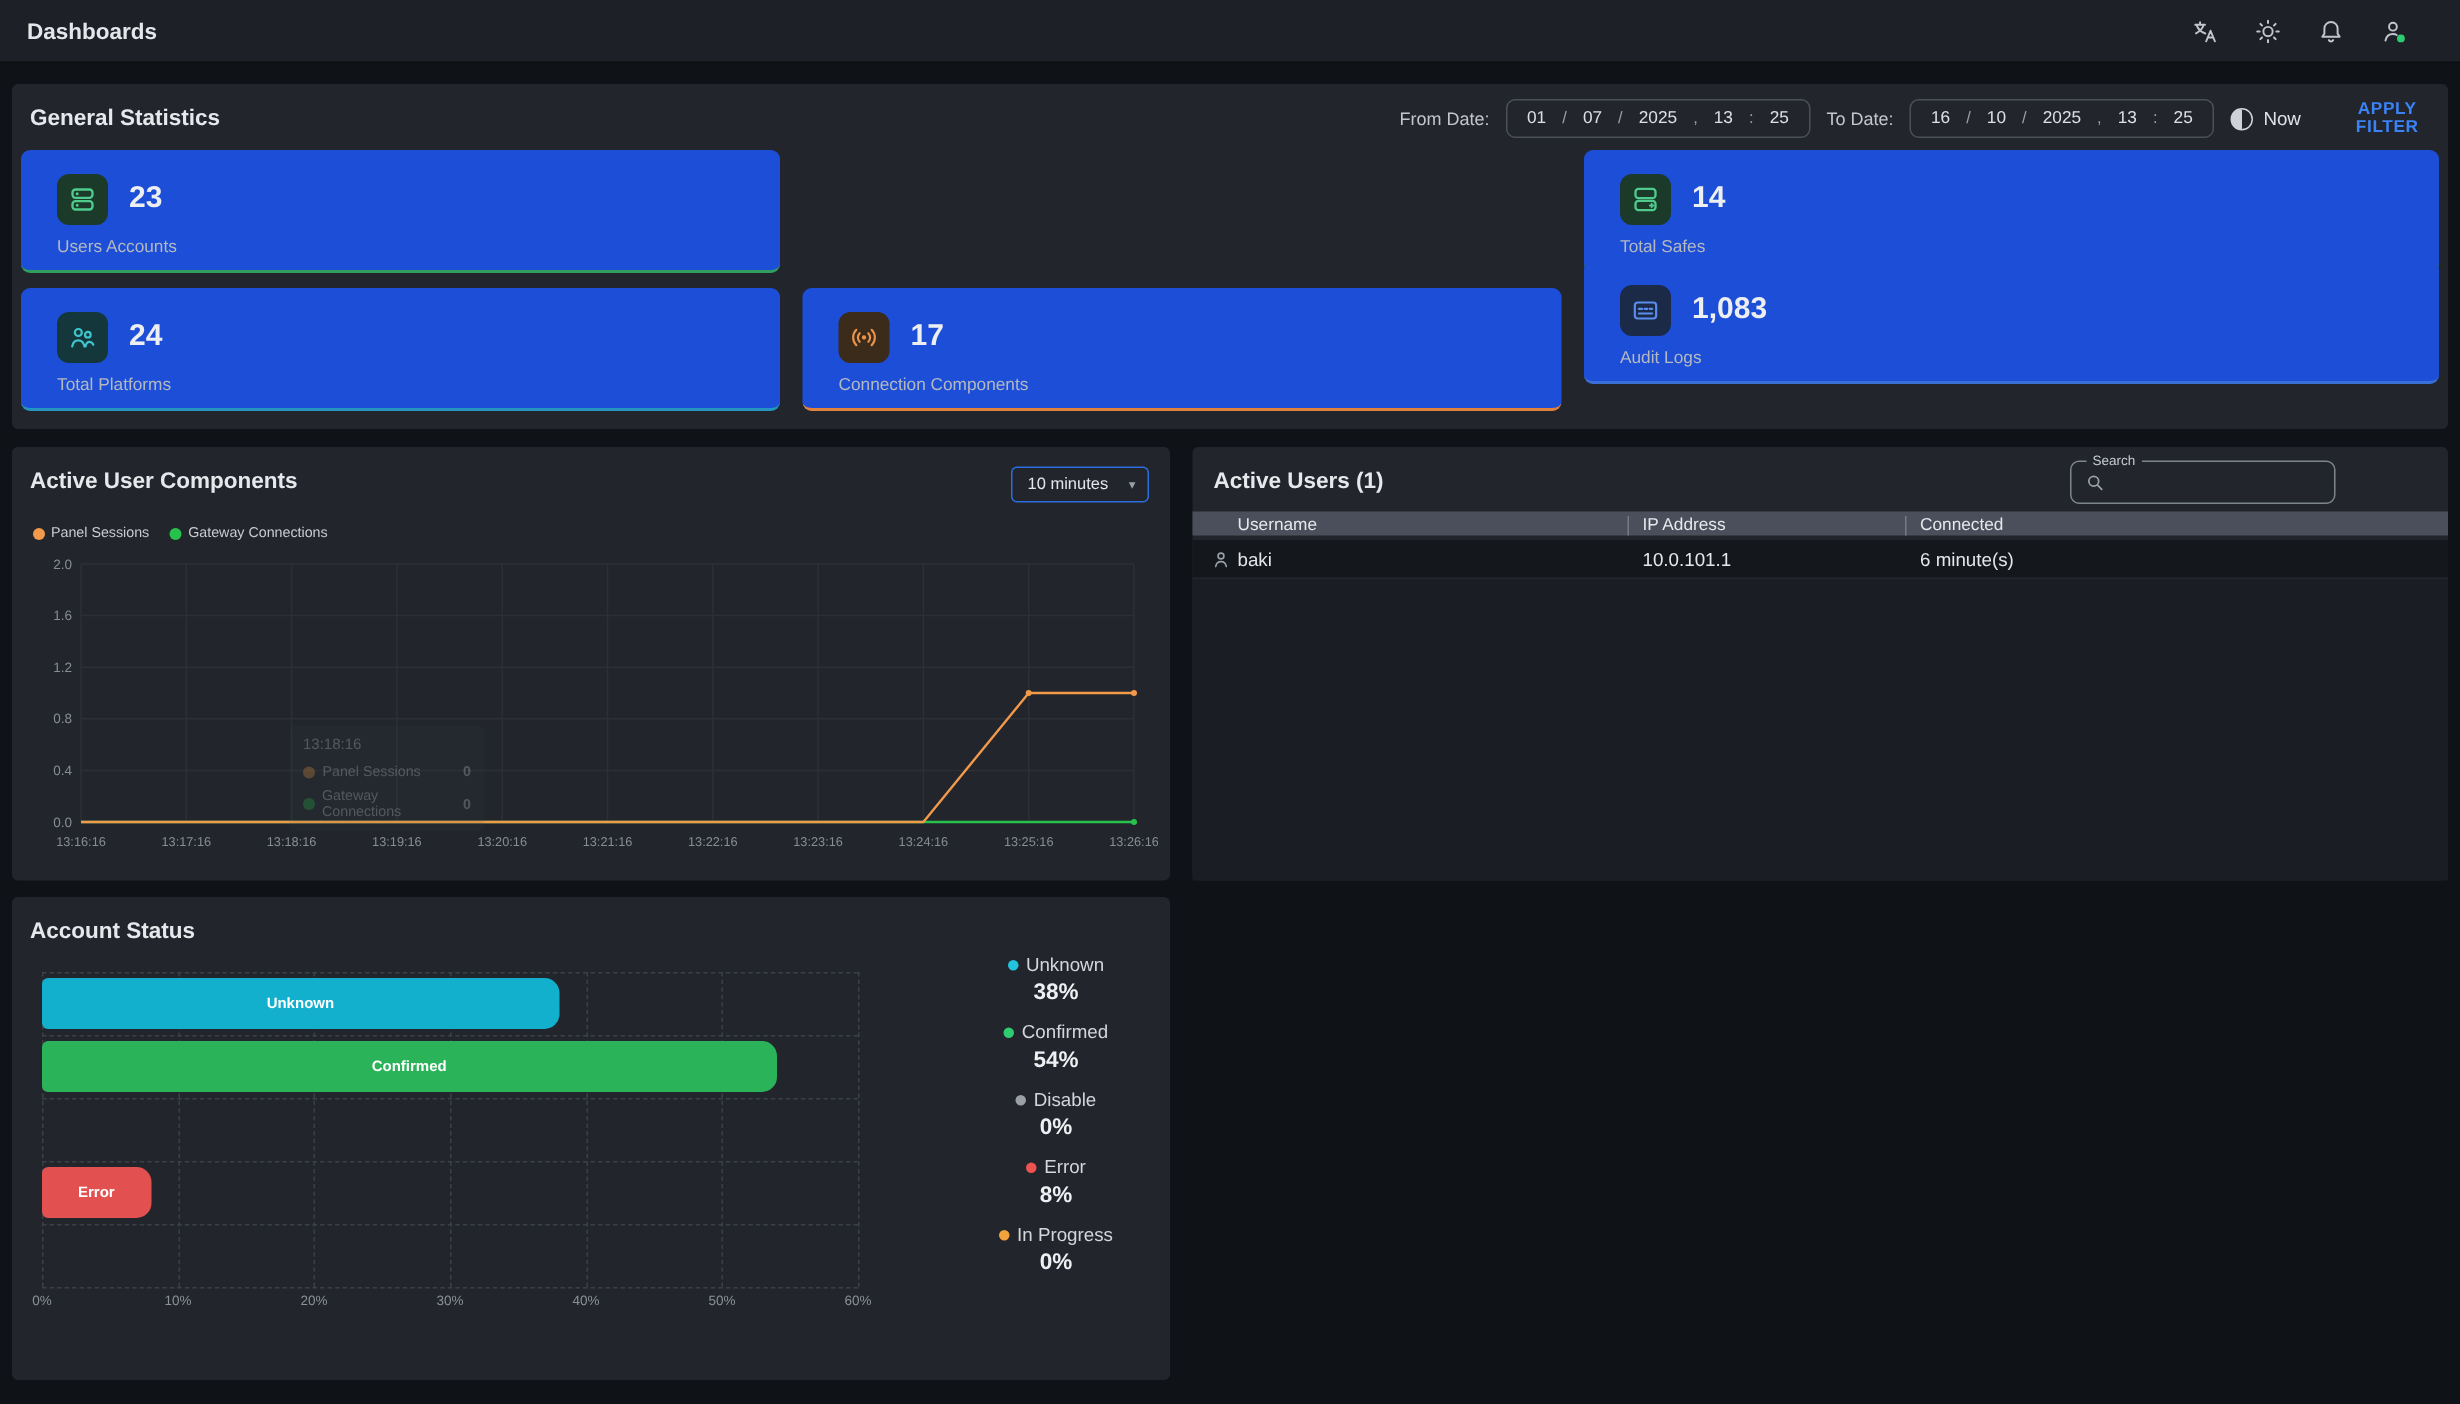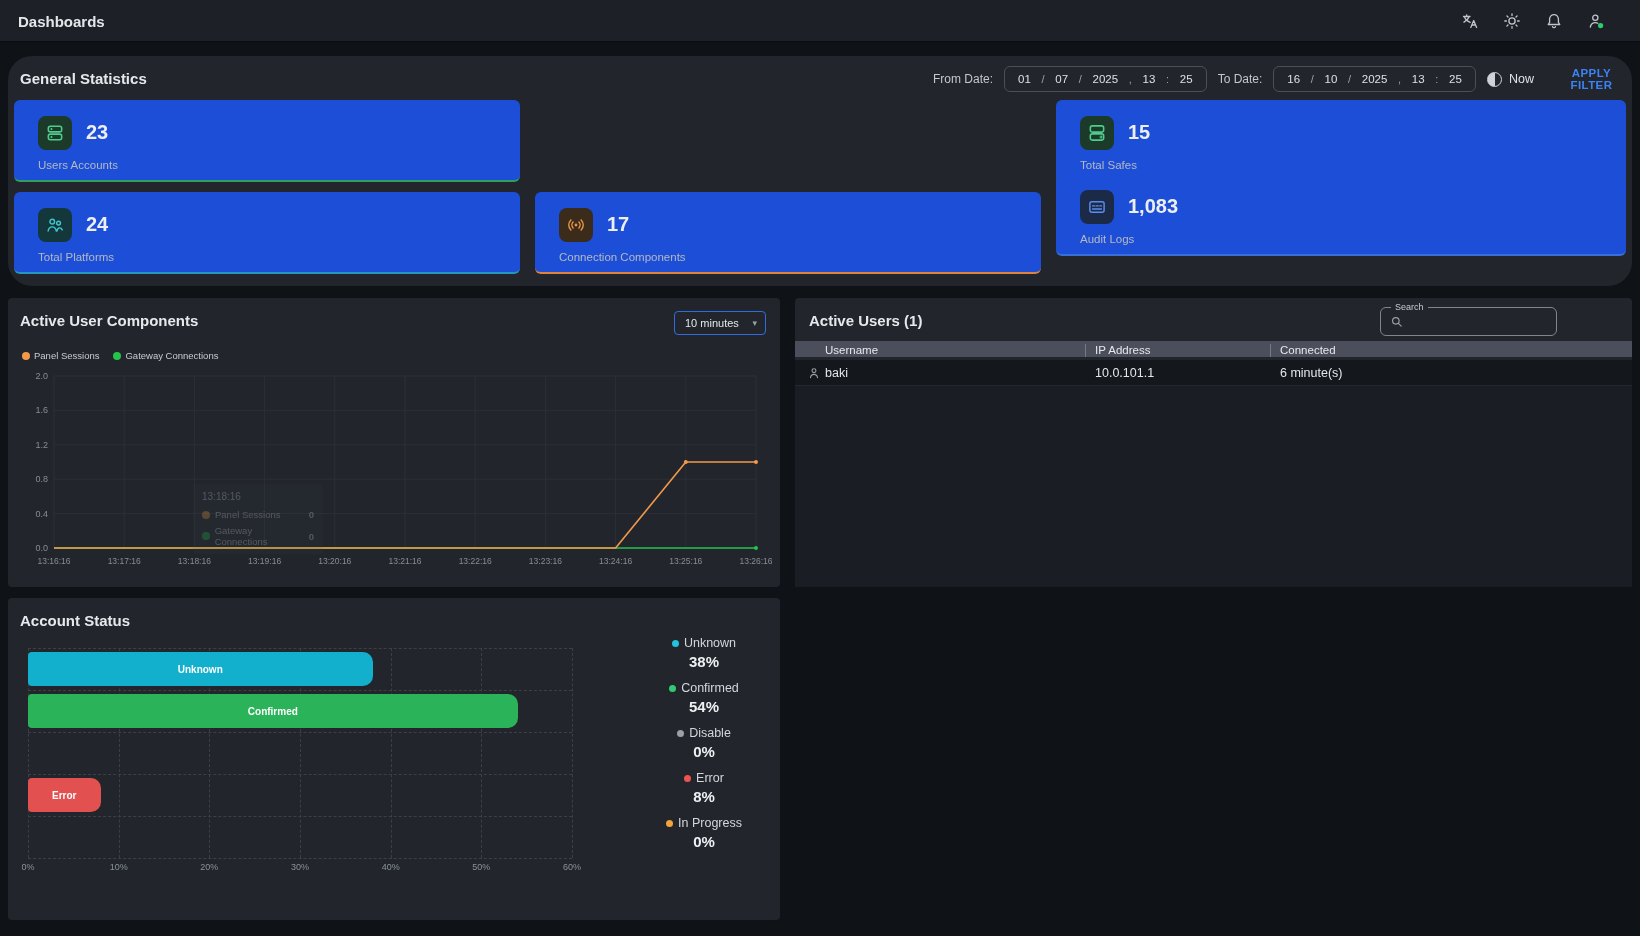--- a/index.html
+++ b/index.html
@@ -16,21 +16,21 @@
   .topbar {
     position:absolute; left:0; top:0; width:1640px; height:42px;
     background:#1d2127; border-bottom:1px solid #0a0c0f;
   }
   .topbar-title { position:absolute; left:18px; top:13px; font-size:15px; font-weight:700; color:#e4e7ea; }
   .topbar-icons { position:absolute; left:1460px; top:0; height:42px; display:flex; align-items:center; gap:22px; }
   .tb-icon { width:20px; height:20px; color:#c2c6cc; cursor:pointer; position:relative; display:flex; align-items:center; justify-content:center; }
   .tb-icon svg { width:18px; height:18px; }
 
   
-  .stats-panel { left:8px; top:56px; width:1624px; height:230px;border-radius:24px; }
+  .stats-panel { left:8px; top:56px; width:1624px; height:230px; }
   .panel-title { position:absolute; left:12px; top:14px; font-size:15px; font-weight:700; color:#e6e9ec; }
 
   .filters { position:absolute; left:925px; top:10px; height:26px; display:flex; align-items:center; gap:11px; }
   .filters .f-label { font-size:12px; color:#c3c7cd; white-space:nowrap; }
   .datebox {
     width:210px; height:26px; border:1px solid #4a4f58; border-radius:6px;
     display:flex; align-items:center; justify-content:space-between; padding:0 13px;
     font-size:11.5px; color:#dde0e5; cursor:text;
   }
   .datebox .sep { color:#9aa0a6; font-size:11px; }
@@ -215,21 +215,21 @@
 
 
   <div class="stat-card card-2" style="border-bottom-color: rgb(47, 158, 95);">
     <div class="icon-tile" style="background: rgb(28, 58, 42); color: rgb(78, 203, 141);">
       <svg viewBox="0 0 18 18" fill="none" stroke="currentColor" stroke-width="1.4" stroke-linecap="round">
         <rect x="3" y="2.6" width="12" height="5.6" rx="1.8"></rect>
           <rect x="3" y="9.8" width="12" height="5.6" rx="1.8"></rect>
         <path d="M11.6 12.6h2.2M12.7 11.5v2.2" stroke-width="1.1"></path>
       </svg>
     </div>
-    <div class="value">15</div>
+    <div class="value">14</div>
     <div class="label">Total Safes</div>
   </div>
 
   <div class="stat-card card-3" style="border-bottom-color: rgb(37, 150, 190);">
     <div class="icon-tile" style="background: rgb(20, 55, 60); color: rgb(62, 198, 204);">
       <svg viewBox="0 0 18 18" fill="none" stroke="currentColor" stroke-width="1.3" stroke-linecap="round">
         <circle cx="6.5" cy="6" r="2.1"></circle>
           <circle cx="12.2" cy="7.3" r="1.7"></circle>
         <path d="M2.8 14.4c.4-2.4 1.8-3.7 3.7-3.7s3.2 1.3 3.7 3.7M10.8 14.4c.3-1.8 1.2-2.8 2.4-2.8 1 0 1.8.6 2.3 1.8"></path>
       </svg>

